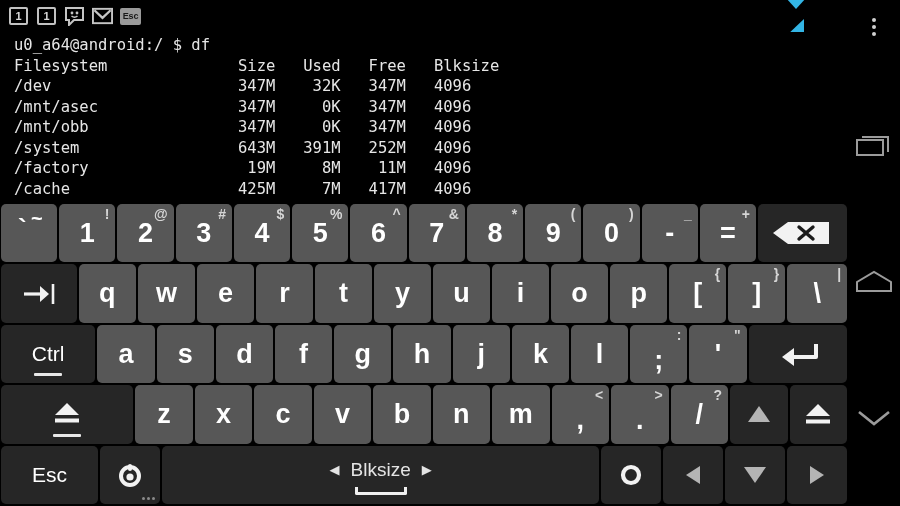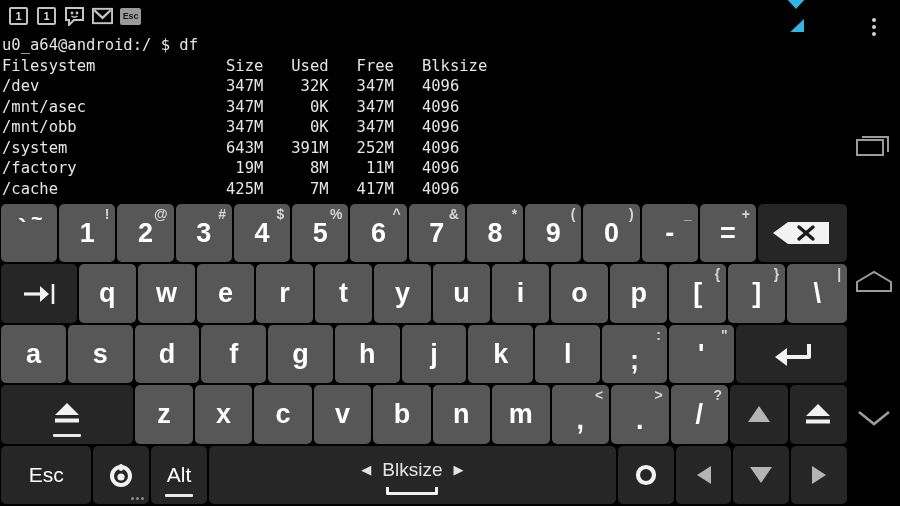--- a/index.html
+++ b/index.html
@@ -39,21 +39,21 @@
     margin-left: 3px; font-family: "Liberation Sans", sans-serif;
   }
   .st-ico { display: flex; align-items: center; }
 
   
   #terminal {
     position: absolute; left: 0; top: 32px; width: 848px; height: 170px;
     background: #000; color: #e6e6e6;
     font-family: "DejaVu Sans Mono", "Liberation Mono", monospace;
     font-size: 15.5px; line-height: 20.5px;
-    padding: 3px 0 0 2px; white-space: pre; overflow: hidden;
+    padding: 3px 0 0 14px; white-space: pre; overflow: hidden;
   }
 
   
   #navbar {
     position: absolute; right: 0; top: 0; width: 52px; height: 506px;
     background: #000; display: flex; flex-direction: column; align-items: center;
   }
   #nav-overflow { margin-top: 10px; height: 34px; display: flex; align-items: center; }
   .dot3 { display: flex; flex-direction: column; gap: 3px; }
   .dot3 i { display: block; width: 4px; height: 4px; background: #d0d0d0; border-radius: 50%; }
@@ -347,20 +347,24 @@
         <span class="sub">}</span>
         <span>]</span>
       </div>
       <div class="key w-bslash">
         <span class="sub">|</span>
         <span>\</span>
       </div>
     </div>
 
     <div class="krow">
+      <div class="key dark w-ctrl">
+        <span class="modlabel">Ctrl</span>
+        <span class="underbar"></span>
+      </div>
       <div class="key">
           <span>a</span>
         </div>
       <div class="key">
           <span>s</span>
         </div>
       <div class="key">
           <span>d</span>
         </div>
       <div class="key">
@@ -470,24 +474,20 @@
             <circle cx="15" cy="17" r="3.6" fill="#f2f2f2"></circle>
             <rect x="13" y="4" width="4" height="7" rx="2" fill="#f2f2f2"></rect>
           </svg>
         </span>
         <span class="dots3">
             <i></i>
             <i></i>
             <i></i>
           </span>
       </div>
-      <div class="key dark">
-        <span class="modlabel">Alt</span>
-        <span class="underbar"></span>
-      </div>
       <div class="key dark w-space">
         <span class="spacetext">
           <span class="arw">◀</span>
           <span>Blksize</span>
           <span class="arw">▶</span>
         </span>
         <span class="space-underline"></span>
       </div>
       <div class="key dark">
         <span>

